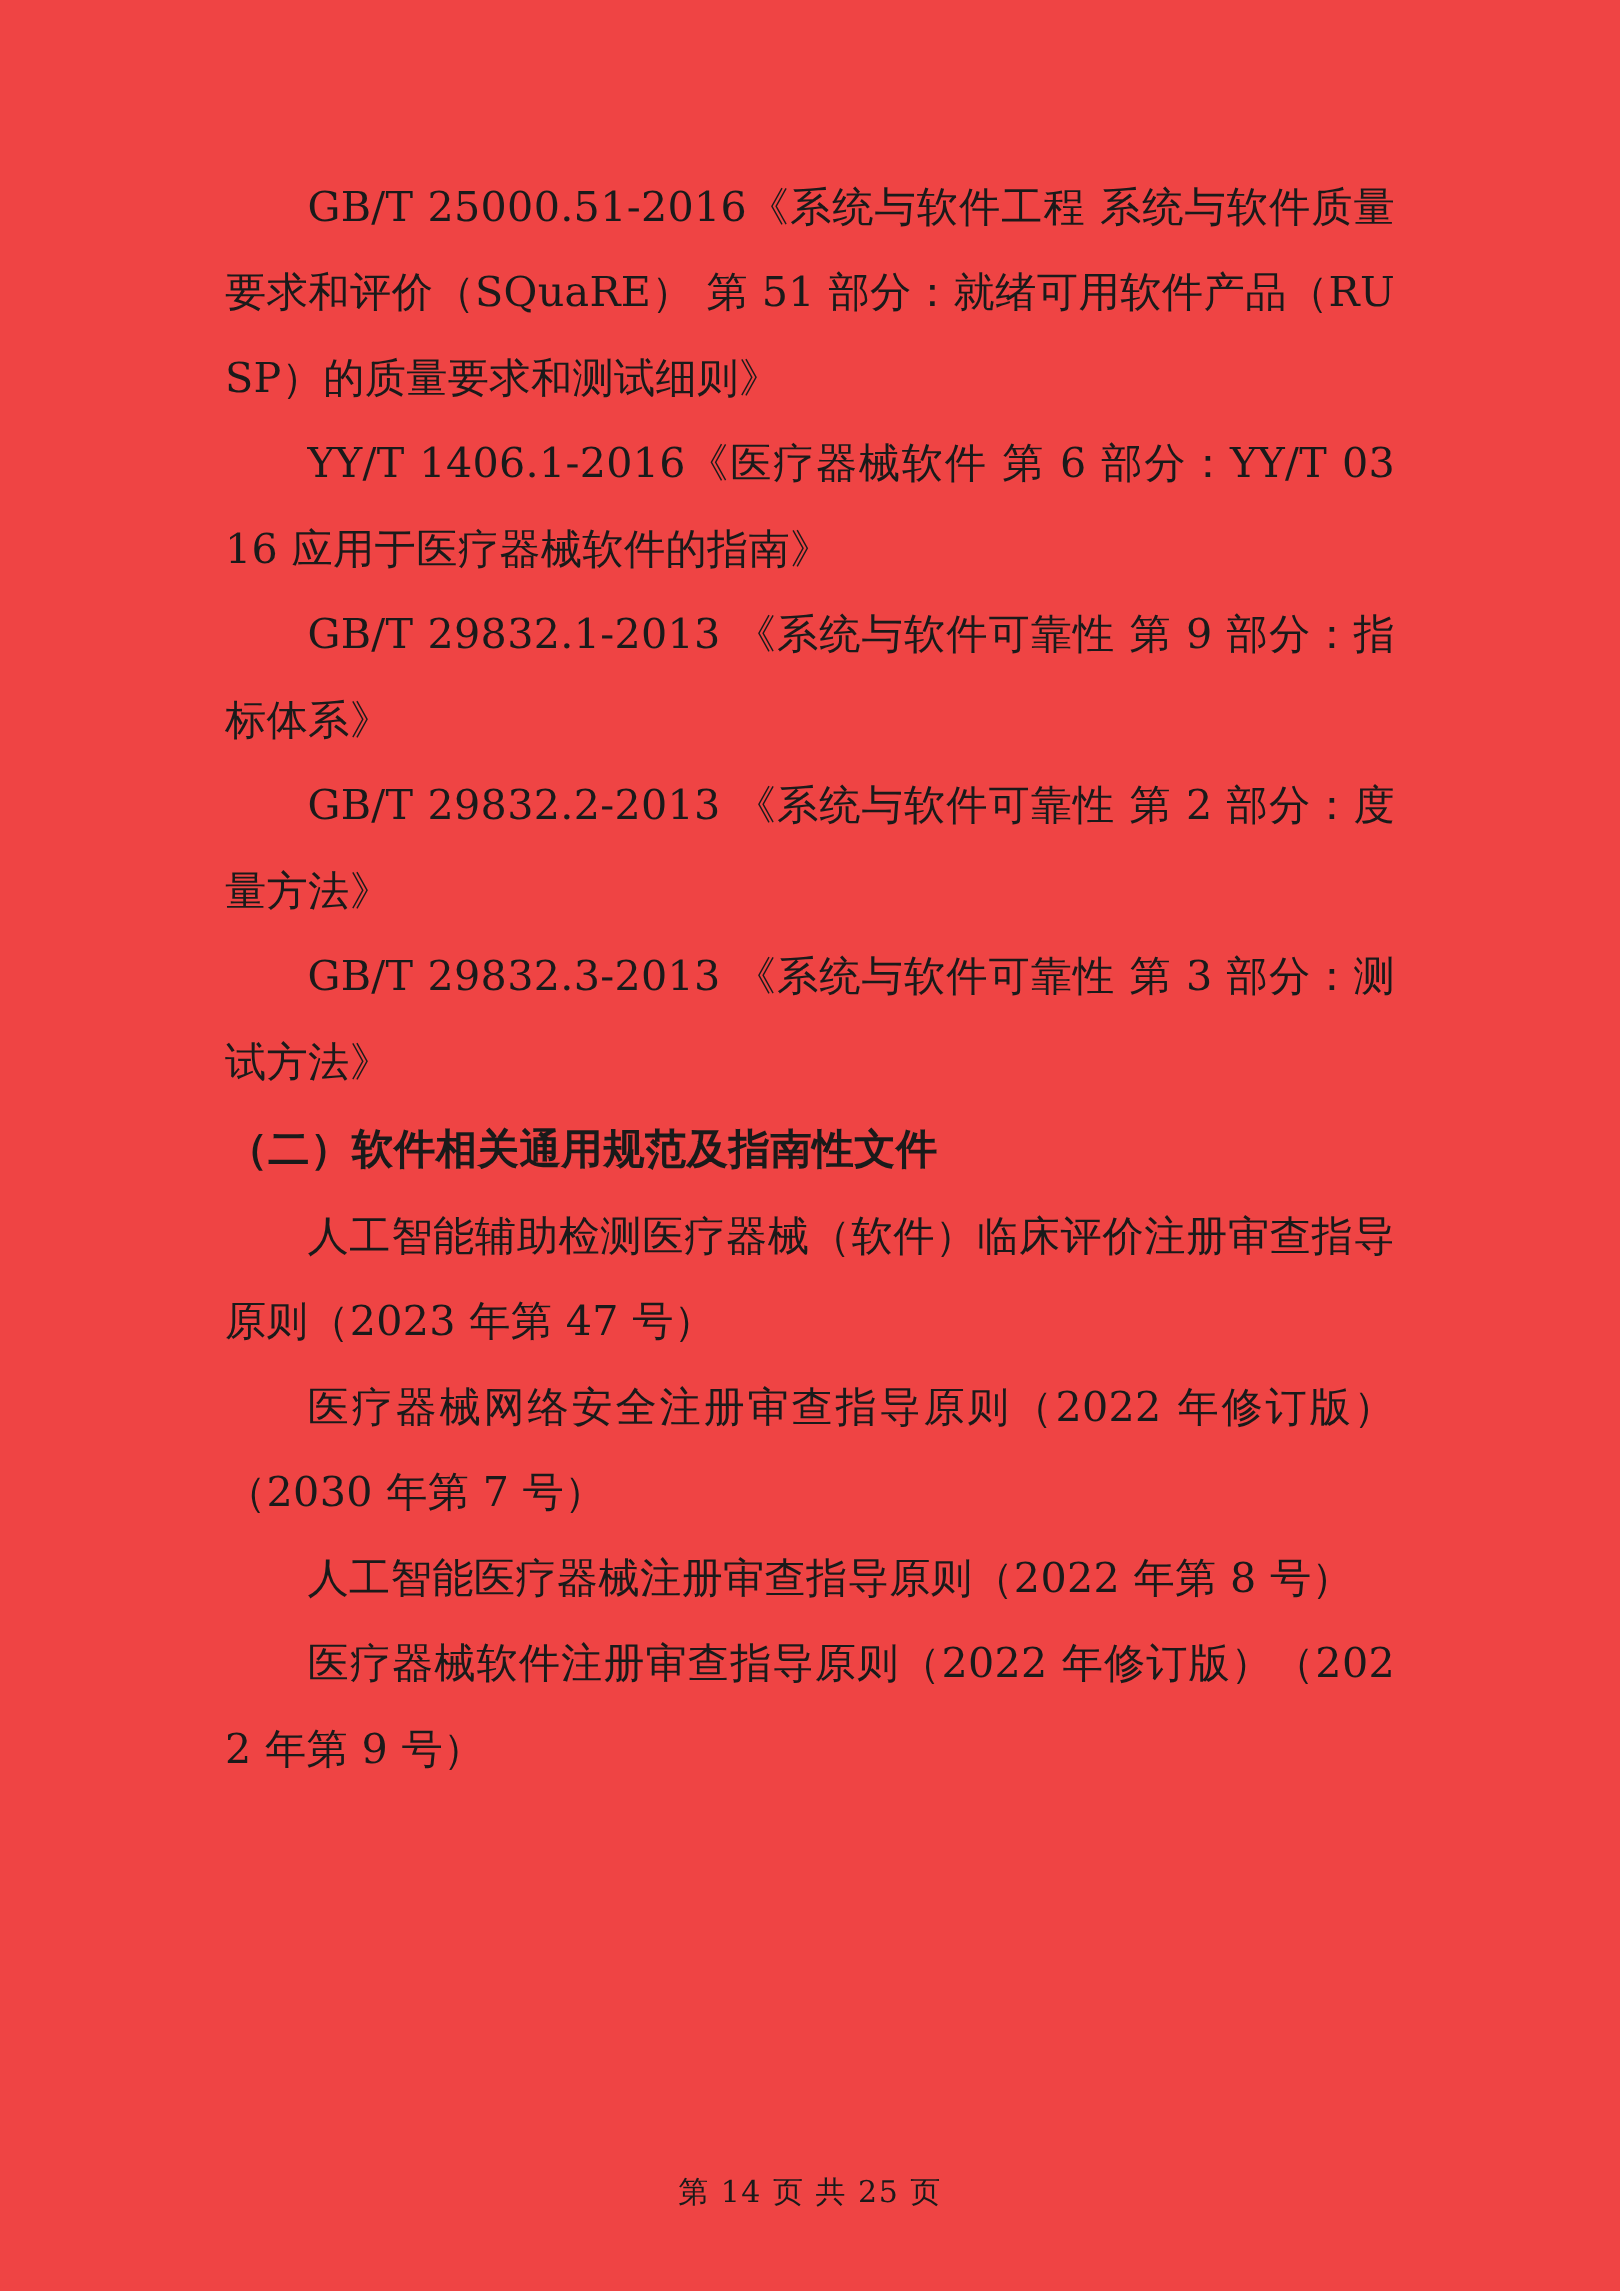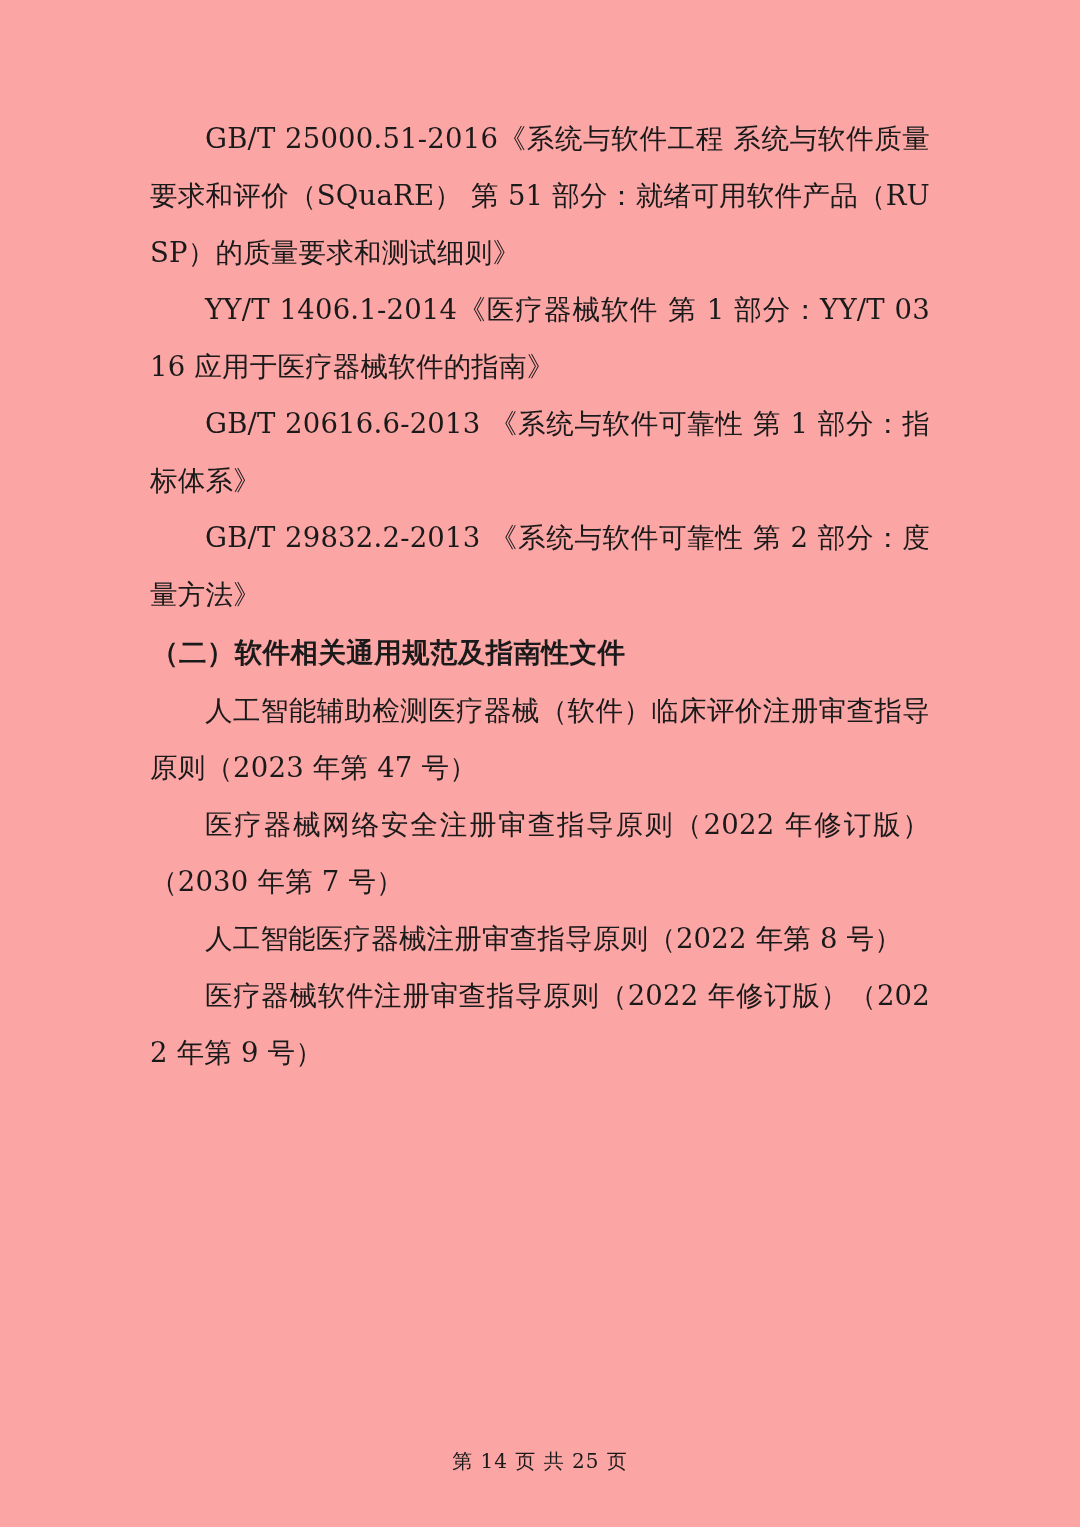--- a/index.html
+++ b/index.html
@@ -14,21 +14,21 @@
     font-family: "DejaVu Serif", "Liberation Serif", serif;
     color: #1a1a1a;
     overflow: hidden;
   }
   .page {
     position: absolute;
     left: 0;
     top: 0;
     width: 1080px;
     height: 1527px;
-    background: #fca5a5;
+    background: #ef4444;
   }
   .content {
     position: absolute;
     left: 150px;
     top: 110px;
     width: 780px;
   }
   .para {
     font-size: 27.5px;
     line-height: 57px;
@@ -58,23 +58,24 @@
     letter-spacing: 1px;
   }
 </style>
 </head>
 <body>
 
 <div class="page">
   <div class="content">
 
     <p class="para">GB/T 25000.51-2016《系统与软件工程 系统与软件质量要求和评价（SQuaRE） 第 51 部分：就绪可用软件产品（RUSP）的质量要求和测试细则》</p>
-    <p class="para">YY/T 1406.1-2014《医疗器械软件 第 1 部分：YY/T 0316 应用于医疗器械软件的指南》</p>
-    <p class="para">GB/T 20616.6-2013 《系统与软件可靠性 第 1 部分：指标体系》</p>
+    <p class="para">YY/T 1406.1-2016《医疗器械软件 第 6 部分：YY/T 0316 应用于医疗器械软件的指南》</p>
+    <p class="para">GB/T 29832.1-2013 《系统与软件可靠性 第 9 部分：指标体系》</p>
     <p class="para">GB/T 29832.2-2013 《系统与软件可靠性 第 2 部分：度量方法》</p>
+    <p class="para">GB/T 29832.3-2013 《系统与软件可靠性 第 3 部分：测试方法》</p>
     <p class="heading">（二）软件相关通用规范及指南性文件</p>
     <p class="para">人工智能辅助检测医疗器械（软件）临床评价注册审查指导原则（2023 年第 47 号）</p>
     <p class="para">医疗器械网络安全注册审查指导原则（2022 年修订版）（2030 年第 7 号）</p>
     <p class="para">人工智能医疗器械注册审查指导原则（2022 年第 8 号）</p>
     <p class="para">医疗器械软件注册审查指导原则（2022 年修订版）（2022 年第 9 号）</p>
 
   </div>
 
   <div class="footer">
     <span>第 14 页 共 25 页</span>

